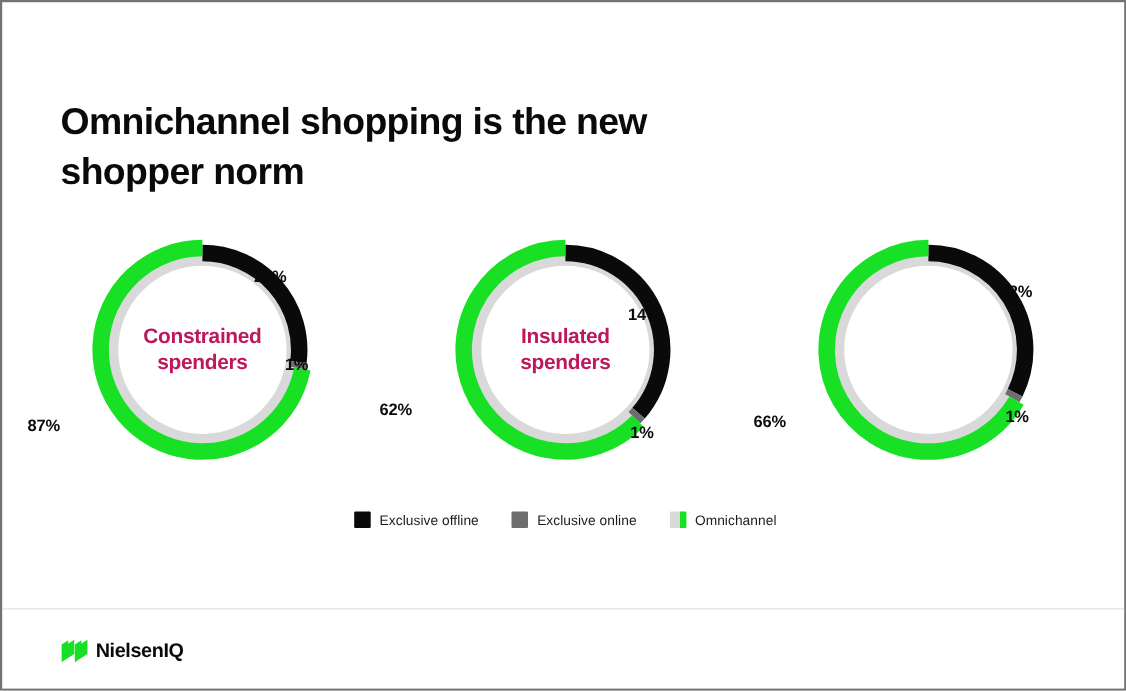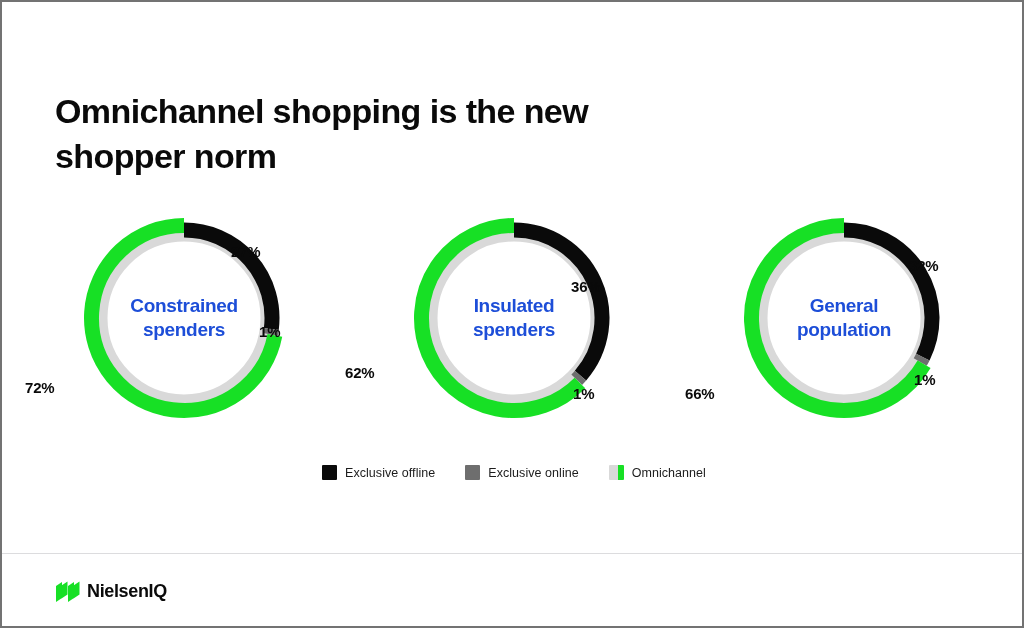--- a/index.html
+++ b/index.html
@@ -76,21 +76,21 @@
     position: absolute;
     left: 50%;
     top: 50%;
     transform: translate(-50%, -50%);
     width: 180px;
     text-align: center;
     font-size: 19px;
     font-weight: 700;
     line-height: 1.24;
     letter-spacing: -0.3px;
-    color: #1d4ed8;
+    color: #be185d;
     white-space: pre-line;
     pointer-events: none;
   }
 
   .pct {
     position: absolute;
     font-size: 15px;
     font-weight: 700;
     color: #0a0a0a;
     letter-spacing: -0.2px;
@@ -201,21 +201,21 @@
               <path d="M 196.8615706924037 123.33277159917952 A 92.5 92.5 0 1 1 105.99999999999999 13.5" fill="none" stroke="#17e025" stroke-width="15" stroke-linecap="butt">
                 <title>Omnichannel: 72%</title>
               </path>
             </g>
         </svg>
         <div class="center-label">Constrained
 spenders</div>
       </div>
       <div class="pct" style="left:212px; top:45px;">27%</div>
       <div class="pct" style="left:240px; top:125px;">1%</div>
-      <div class="pct" style="left:6px; top:181px;">72%</div>
+      <div class="pct" style="left:6px; top:181px;">87%</div>
     </div>
 
     <div class="chart-cell">
       <div class="donut-wrap">
         <svg class="donut-svg" viewBox="0 0 212 212">
           <circle cx="106" cy="106" r="84" fill="none" stroke="#d9d9d9" stroke-width="15"></circle>
           <g>
               <path d="M 106 18 A 88 88 0 0 1 172.50596254317475 163.62774458718508" fill="none" stroke="#0a0a0a" stroke-width="15" stroke-linecap="butt">
                 <title>Exclusive offline: 36%</title>
               </path>
@@ -223,47 +223,45 @@
                 <title>Exclusive online: 1%</title>
               </path>
               <path d="M 171.92421085254483 170.88642711283472 A 92.5 92.5 0 1 1 105.99999999999999 13.5" fill="none" stroke="#17e025" stroke-width="15" stroke-linecap="butt">
                 <title>Omnichannel: 62%</title>
               </path>
             </g>
         </svg>
         <div class="center-label">Insulated
 spenders</div>
       </div>
-      <div class="pct" style="left:222px; top:80px;">36%</div>
+      <div class="pct" style="left:222px; top:80px;">14%</div>
       <div class="pct" style="left:224px; top:187px;">1%</div>
       <div class="pct" style="left:-4px; top:166px;">62%</div>
     </div>
 
     <div class="chart-cell">
       <div class="donut-wrap">
         <svg class="donut-svg" viewBox="0 0 212 212">
           <circle cx="106" cy="106" r="84" fill="none" stroke="#d9d9d9" stroke-width="15"></circle>
           <g>
               <path d="M 106 18 A 88 88 0 0 1 184.84745213763756 145.07786190930813" fill="none" stroke="#0a0a0a" stroke-width="15" stroke-linecap="butt">
                 <title>Exclusive offline: 32%</title>
               </path>
               <path d="M 184.84745213763756 145.07786190930813 A 88 88 0 0 1 182.21023553303058 150.00000000000003" fill="none" stroke="#6e6e6e" stroke-width="15" stroke-linecap="butt">
                 <title>Exclusive online: 1%</title>
               </path>
               <path d="M 186.10734985006056 152.25000000000003 A 92.5 92.5 0 1 1 105.99999999999999 13.5" fill="none" stroke="#17e025" stroke-width="15" stroke-linecap="butt">
                 <title>Omnichannel: 66%</title>
               </path>
             </g>
         </svg>
-        <div class="center-label">General
-population</div>
       </div>
       <div class="pct" style="left:230px; top:59px;">32%</div>
       <div class="pct" style="left:235px; top:173px;">1%</div>
-      <div class="pct" style="left:6px; top:187px;text-align:center;">66%</div>
+      <div class="pct" style="left:6px; top:177px;text-align:center;">66%</div>
     </div>
 
   </div>
 
   <div class="legend">
     <div class="legend-item">
       <span class="swatch offline"></span>
       <span class="legend-label">Exclusive offline</span>
     </div>
     <div class="legend-item">

